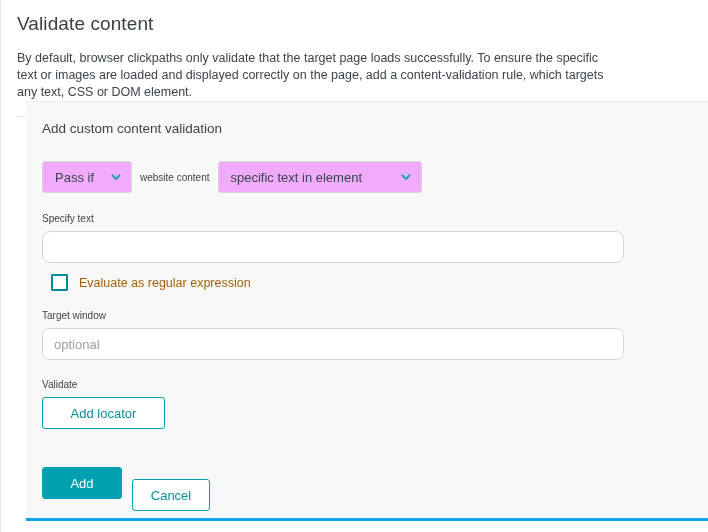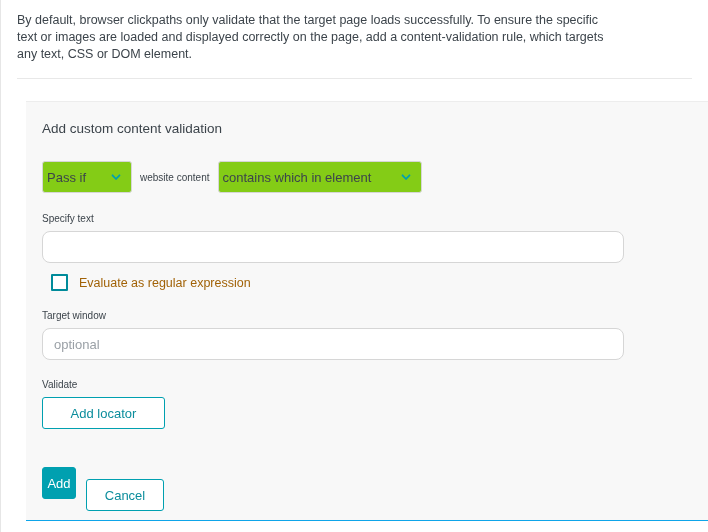--- a/index.html
+++ b/index.html
@@ -52,21 +52,21 @@
 
   
   .card {
     position: absolute;
     left: 25px;
     right: 0;
     top: 101px;
     bottom: 11px;
     background: #f8f8f8;
     border-top: 1px solid #ededed;
-    border-bottom: 1px solid #0ea5e9;
+    border-bottom: 3px solid #0ea5e9;
     box-sizing: border-box;
     padding: 18px 16px 0 16px;
   }
 
   .card-title {
     font-size: 13.5px;
     color: #3c444b;
     margin: 0 0 24px 0;
     line-height: 17px;
   }
@@ -75,26 +75,26 @@
   .rule-row {
     display: flex;
     align-items: center;
     margin-bottom: 20px;
   }
 
   .select {
     display: inline-flex;
     align-items: center;
     justify-content: space-between;
-    background: #84cc16;
+    background: #f0abfc;
     border: 1px solid #d6d6d6;
     border-radius: 3px;
     height: 32px;
     box-sizing: border-box;
-    padding: 0 9px 0 4px;
+    padding: 0 9px 0 12px;
     font-size: 13px;
     color: #3c444b;
     cursor: pointer;
   }
   .select-pass { width: 90px; }
   .select-condition { width: 204px; }
 
   .select-label { white-space: nowrap; }
 
   .chevron {
@@ -184,31 +184,32 @@
     color: #ffffff;
   }
 
   .btn-add-locator { width: 123px; padding: 0; }
 
   .actions {
     display: flex;
     align-items: center;
     margin-top: 26px;
   }
-  .btn-add { width: 34px; padding: 0; }
+  .btn-add { width: 80px; padding: 0; }
   .btn-cancel { width: 78px; padding: 0; margin-left: 10px; margin-top: 24px; }
 
   .label-gap { margin-top: 19px; }
 </style>
 </head>
 <body>
 
 <div class="page">
 
   <div class="header">
+    <h1 class="page-title">Validate content</h1>
     <p class="page-desc">By default, browser clickpaths only validate that the target page loads successfully. To ensure the specific text or images are loaded and displayed correctly on the page, add a content-validation rule, which targets any text, CSS or DOM element.</p>
     <div class="divider"></div>
   </div>
 
   <div class="card">
 
     <div class="card-title">Add custom content validation</div>
 
     <div class="rule-row">
 
@@ -217,21 +218,21 @@
         <span class="chevron">
           <svg width="12" height="12" viewBox="0 0 12 12">
             <path d="M2.5 4.3 L6 8 L9.5 4.3" fill="none" stroke="#00a0b0" stroke-width="1.8" stroke-linecap="round" stroke-linejoin="round"></path>
           </svg>
         </span>
       </div>
 
       <span class="inline-label">website content</span>
 
       <div class="select select-condition">
-        <span class="select-label">contains which in element</span>
+        <span class="select-label">specific text in element</span>
         <span class="chevron">
           <svg width="12" height="12" viewBox="0 0 12 12">
             <path d="M2.5 4.3 L6 8 L9.5 4.3" fill="none" stroke="#00a0b0" stroke-width="1.8" stroke-linecap="round" stroke-linejoin="round"></path>
           </svg>
         </span>
       </div>
 
     </div>
 
     <div class="field-label">Specify text</div>

